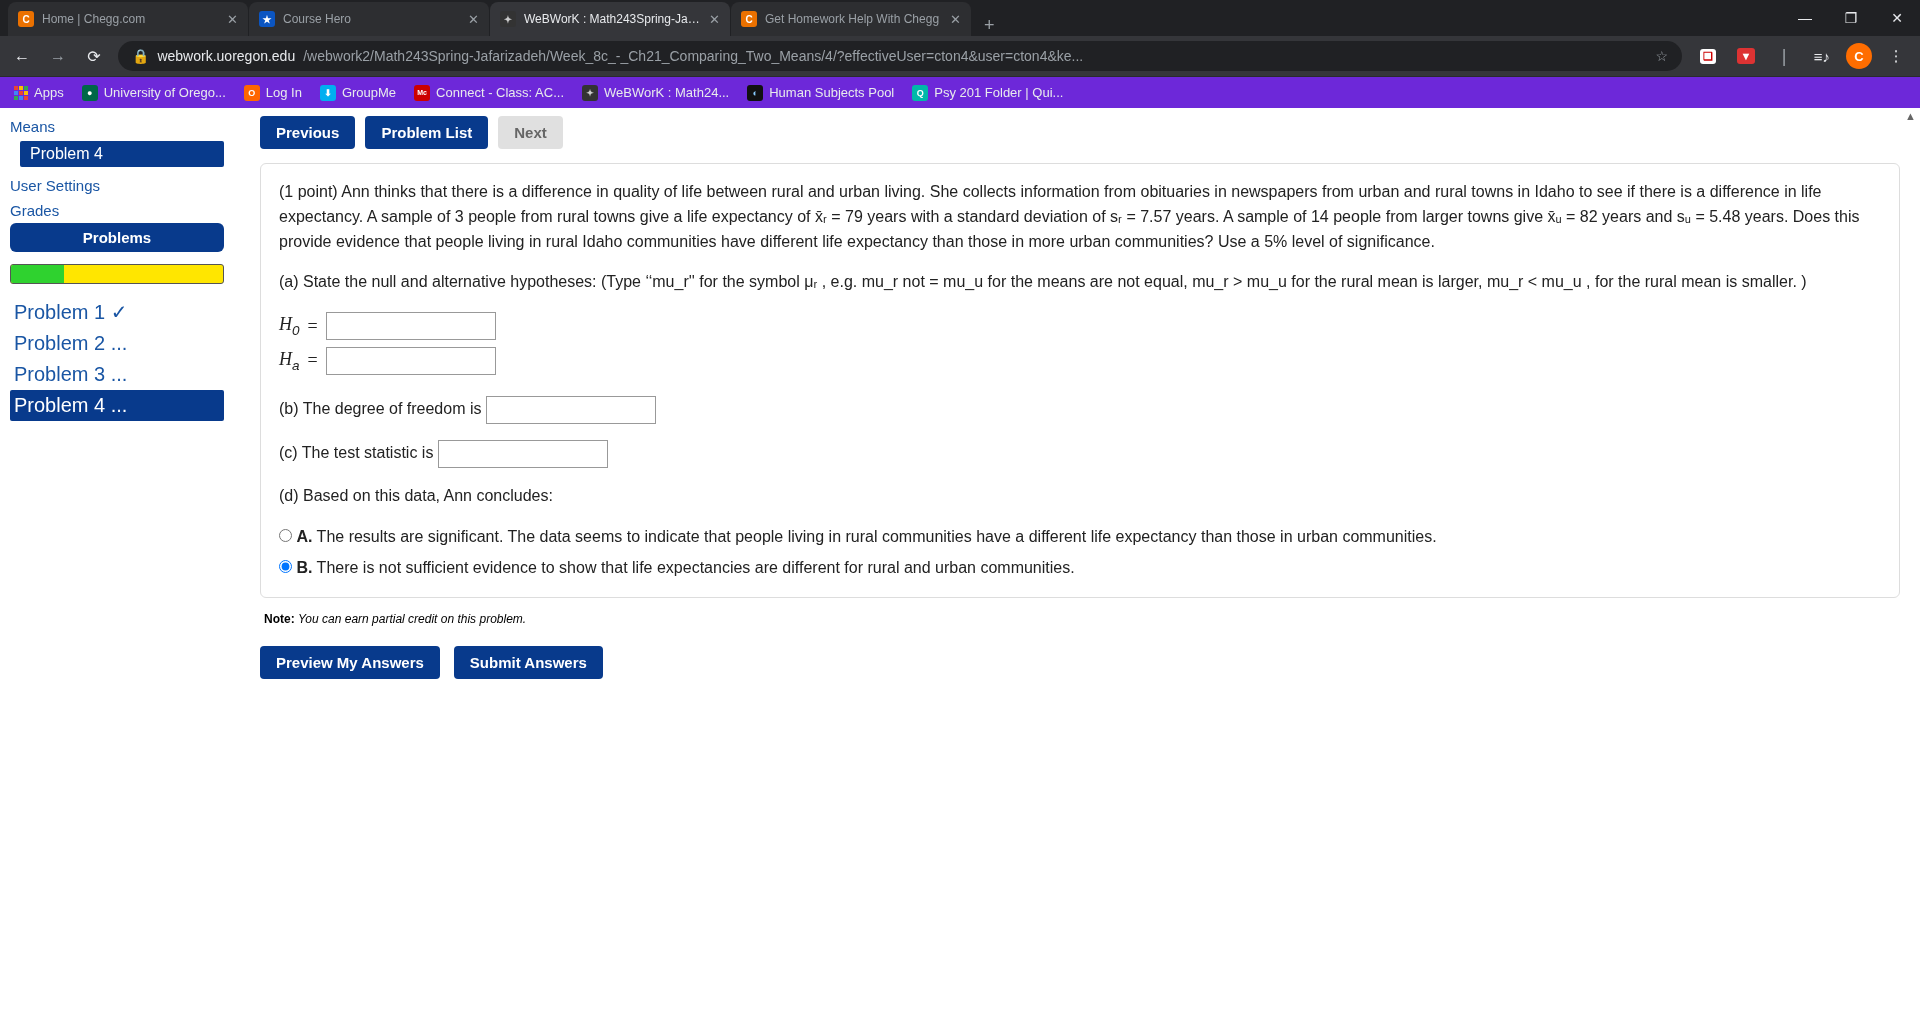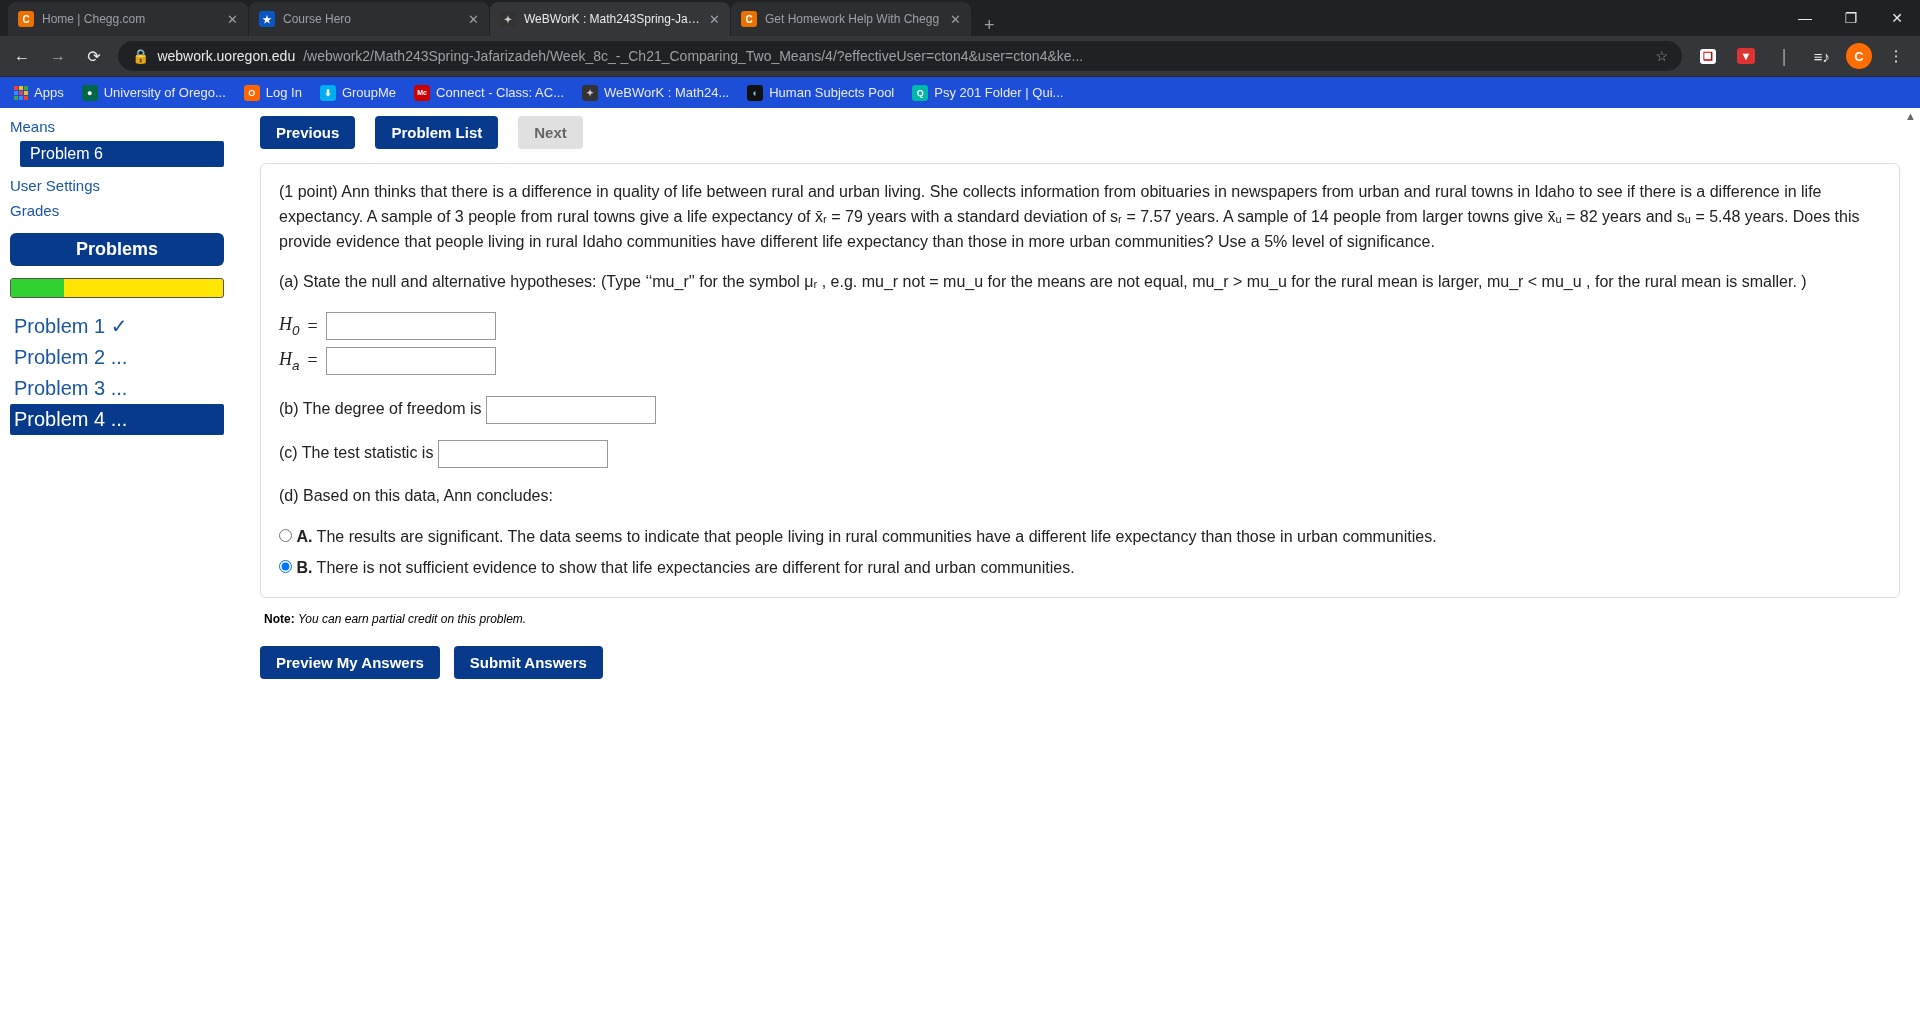--- a/index.html
+++ b/index.html
@@ -18,41 +18,41 @@
 
 .addrbar { background:#35363a; height:40px; display:flex; align-items:center; padding:0 10px; gap:12px; }
 .navbtn { color:#e8eaed; font-size:16px; cursor:pointer; width:24px; text-align:center; }
 .navbtn.dim { color:#9aa0a6; }
 .url { flex:1; background:#202124; border-radius:20px; height:30px; display:flex; align-items:center; padding:0 14px; color:#9aa0a6; font-size:14px; gap:8px; }
 .url .host { color:#e8eaed; }
 .rightctl { display:flex; gap:10px; align-items:center; color:#e8eaed; }
 .rightctl .ic { width:28px; height:28px; display:flex; align-items:center; justify-content:center; cursor:pointer; font-size:15px; }
 .avatar { width:26px; height:26px; border-radius:50%; background:#ff6d00; color:#fff; display:flex; align-items:center; justify-content:center; font-size:13px; font-weight:bold; }
 
-.bmbar { background:#1d4ed8; height:32px; display:flex; align-items:center; padding:0 14px; gap:18px; border-top:1px solid #2a2b2e; }
+.bmbar { background:#6d28d9; height:32px; display:flex; align-items:center; padding:0 14px; gap:18px; border-top:1px solid #2a2b2e; }
 .bm { color:#e8eaed; font-size:13px; display:flex; align-items:center; gap:6px; cursor:pointer; }
 .bm .fav { width:16px; height:16px; border-radius:3px; display:flex; align-items:center; justify-content:center; font-size:9px; font-weight:bold; }
 .apps-ic { display:grid; grid-template-columns:repeat(3,4px); grid-template-rows:repeat(3,4px); gap:1px; }
 .apps-ic span { background:#e8eaed; }
 .apps-ic span:nth-child(1){background:#ea4335}.apps-ic span:nth-child(2){background:#fbbc04}.apps-ic span:nth-child(3){background:#34a853}.apps-ic span:nth-child(4){background:#4285f4}.apps-ic span:nth-child(5){background:#ea4335}.apps-ic span:nth-child(6){background:#fbbc04}.apps-ic span:nth-child(7){background:#34a853}.apps-ic span:nth-child(8){background:#4285f4}.apps-ic span:nth-child(9){background:#ea4335}
 
 
 .page { display:flex; height:calc(1020px - 108px); position:relative; }
 .sidebar { width:234px; padding:6px 10px 16px 10px; }
 .side-link { color:#1a56a4; font-size:15px; padding:4px 0; cursor:pointer; }
 .side-sel { background:#083a8c; color:#fff; padding:4px 10px; margin:2px 0 6px 10px; border-radius:2px; cursor:pointer; }
-.side-hdr { background:#083a8c; color:#fff; text-align:center; font-weight:bold; padding:6px; border-radius:6px; margin-top:10px; font-size:18px; }
+.side-hdr { background:#083a8c; color:#fff; text-align:center; font-weight:bold; padding:6px; border-radius:6px; font-size:15px; }
 .progress { margin-top:12px; height:20px; border:1px solid #555; border-radius:3px; background:#ffe600; overflow:hidden; display:flex; }
 .progress .done { background:#2fd22f; width:25%; }
 .plist { margin-top:12px; }
 .plist .pi { color:#1a56a4; padding:4px 4px; font-size:20px; cursor:pointer; }
 .plist .pi.cur { background:#083a8c; color:#fff; border-radius:2px; }
 
 .main { flex:1; padding:8px 20px 0 26px; overflow-y:auto; }
-.navbtns { display:flex; gap:20px; margin-bottom:14px; }
+.navbtns { display:flex; gap:10px; margin-bottom:14px; }
 .btn { background:#083a8c; color:#fff; border:none; padding:8px 16px; border-radius:4px; font-size:15px; cursor:pointer; font-weight:600; }
 .btn.grey { background:#e0e0e0; color:#666; }
 .problem-box { border:1px solid #ddd; border-radius:6px; padding:16px 18px; font-size:16px; line-height:1.55; color:#222; }
 .problem-box p { margin-bottom:16px; }
 .mi { font-style:italic; font-family:'Times New Roman',serif; }
 .sub { font-size:0.75em; vertical-align:sub; }
 input[type=text].ans { border:1px solid #999; height:28px; width:170px; padding:0 6px; font-size:15px; vertical-align:middle; }
 .eq-line { margin:4px 0; display:flex; align-items:center; gap:8px; font-family:'Times New Roman',serif; font-size:18px; }
 .choice { margin:8px 0 0 0; }
 .choice label { display:block; margin-top:6px; }
@@ -160,21 +160,21 @@
     </div>
   <div class="bm">
       <div class="fav" style="background:#00b8a9;color:#fff">Q</div>
       <span>Psy 201 Folder | Qui...</span>
     </div>
 </div>
 
 <div class="page">
   <div class="sidebar">
     <div class="side-link">Means</div>
-    <div class="side-sel">Problem 6</div>
+    <div class="side-sel">Problem 4</div>
     <div class="side-link">User Settings</div>
     <div class="side-link">Grades</div>
     <div class="side-hdr">Problems</div>
     <div class="progress">
         <div class="done"></div>
       </div>
     <div class="plist">
       <div class="pi">Problem 1 ✓</div>
       <div class="pi">Problem 2 ...</div>
       <div class="pi">Problem 3 ...</div>

